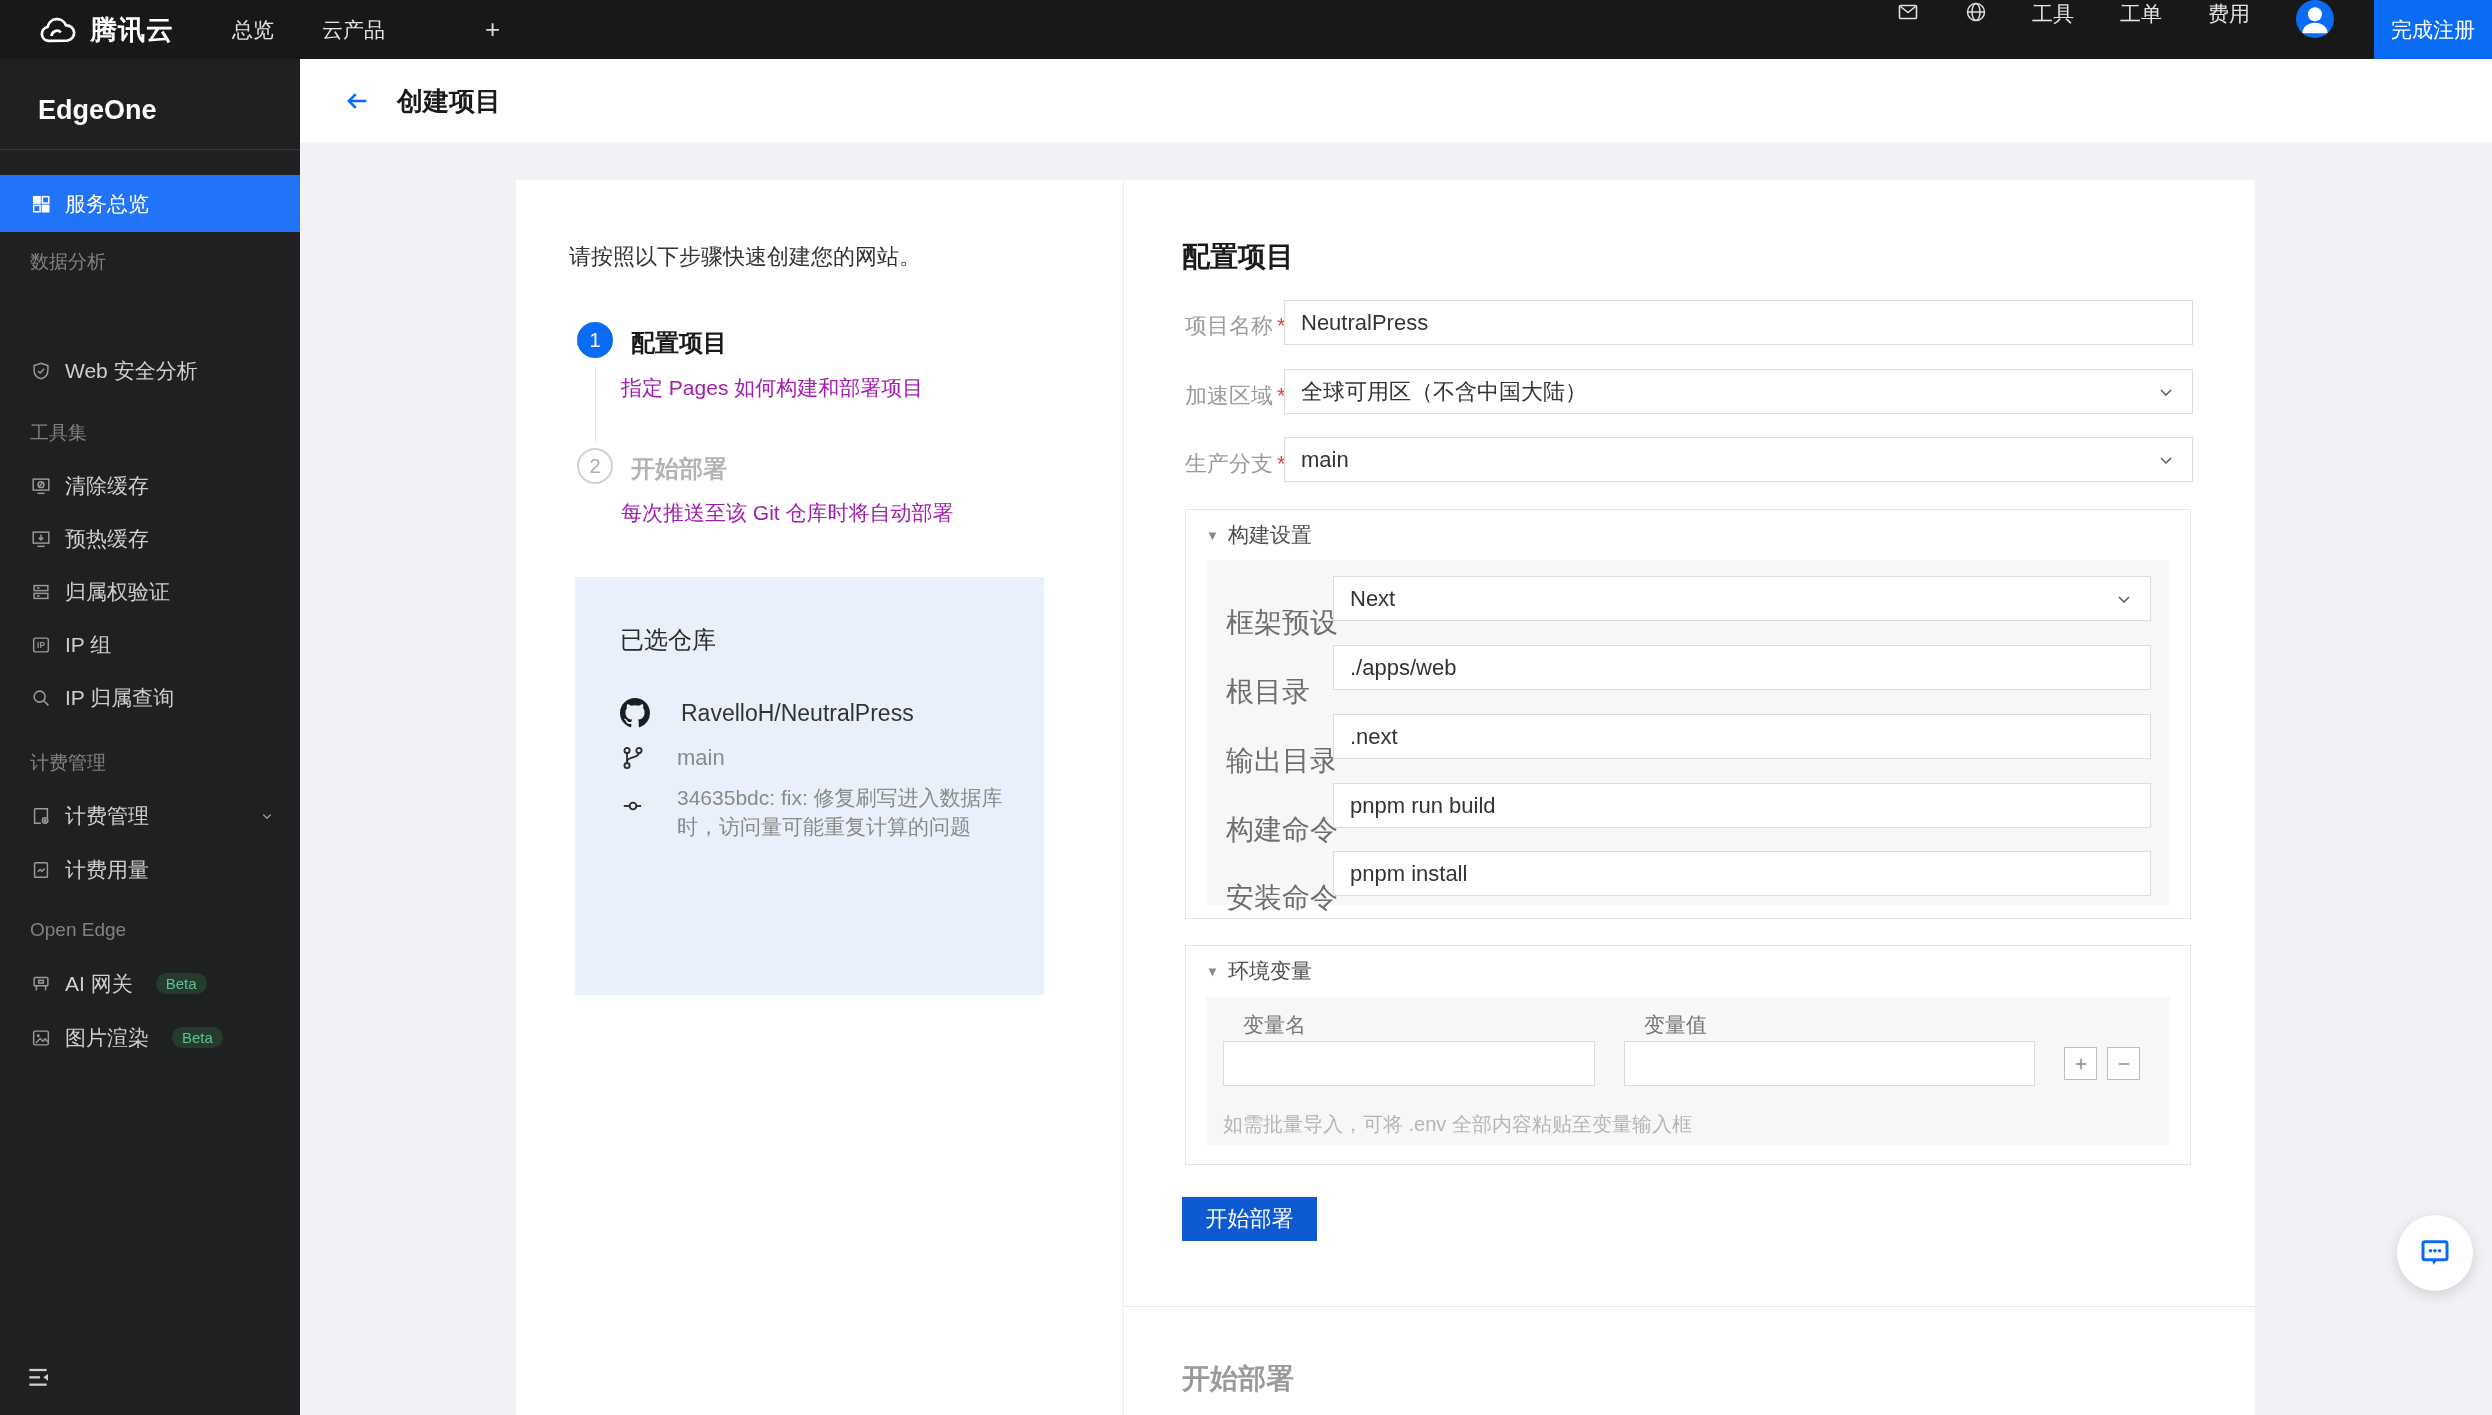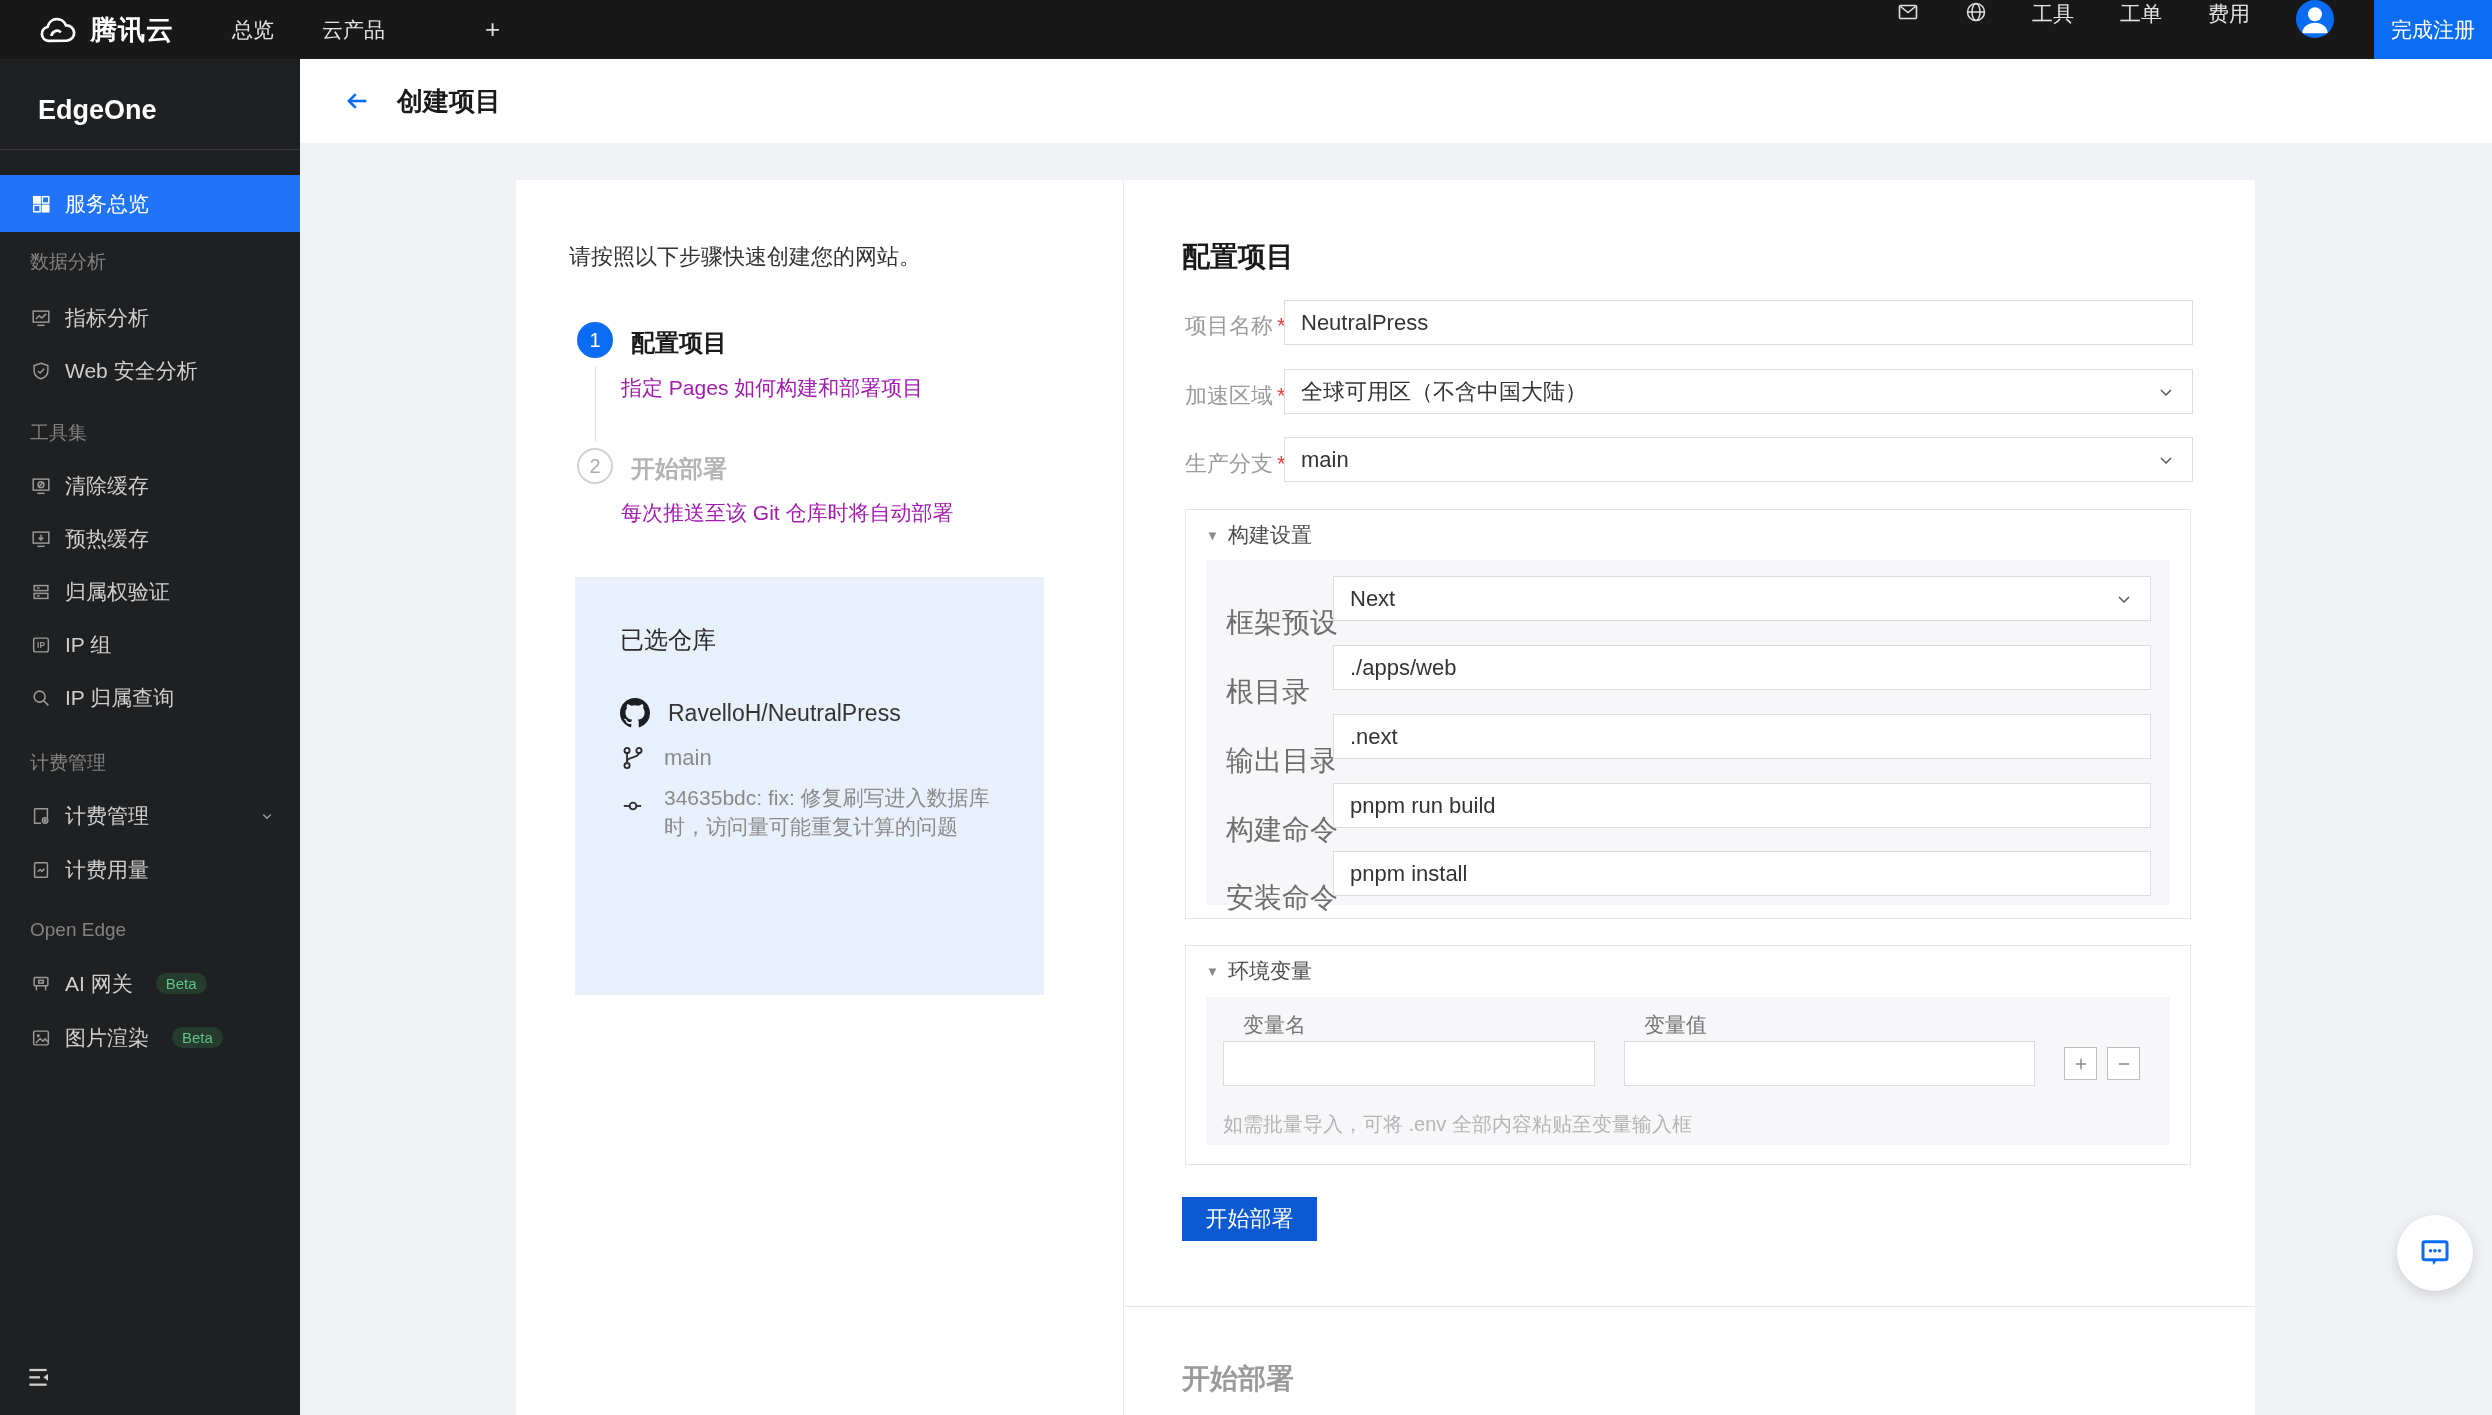--- a/index.html
+++ b/index.html
@@ -56,21 +56,21 @@
   .step-title { position:absolute; left:115px; font-size:24px; font-weight:bold; }
   .t1 { top:147px; color:#1a1a1a; }
   .t2 { top:273px; color:#b3b3b3; }
   .step-desc { position:absolute; left:105px; font-size:21px; color:#a21caf; }
   .d1 { top:194px; } .d2 { top:319px; }
   .connector { position:absolute; left:79px; top:186px; height:76px; width:1px; background:#e3e3e3; }
 
   
   .repo { position:absolute; left:59px; top:397px; width:469px; height:418px; background:#e8f1fb; }
   .repo-title { position:absolute; left:45px; top:47px; font-size:24px; color:#2b2b2b; }
-  .rrow { position:absolute; left:45px; display:flex; align-items:center; gap:18px; }
+  .rrow { position:absolute; left:45px; display:flex; align-items:center; gap:31px; }
   .rrow-repo { top:121px; font-size:23px; color:#333; }
   .rrow-branch { top:168px; font-size:22px; color:#8a8a8a; }
   .rrow-commit { top:206px; font-size:21px; color:#8a8a8a; align-items:flex-start; }
   .rrow-commit svg { margin-top:10px; }
   .rrow-commit span { width:352px; line-height:29px; }
 
   
   .form-title { position:absolute; left:57px; top:58px; font-size:28px; color:#1a1a1a; font-weight:bold; }
   .flabel { position:absolute; left:60px; font-size:22px; color:#9b9b9b; }
   .star::after { content:"*"; color:#e64545; margin-left:4px; font-size:22px; }
@@ -174,28 +174,20 @@
       <svg width="22" height="22" viewBox="0 0 24 24" fill="none" stroke="#fff" stroke-width="1.6">
         <rect x="4" y="4" width="7" height="7" fill="#fff"></rect>
           <rect x="13.5" y="4" width="7" height="7"></rect>
         <rect x="4" y="13.5" width="7" height="7"></rect>
           <rect x="13.5" y="13.5" width="7" height="7" fill="#fff"></rect>
       </svg>
       <span>服务总览</span>
     </div>
 
     <div class="sb-label" style="top:190px">数据分析</div>
-    <div class="sb-item" style="top:232px">
-      <svg width="22" height="22" viewBox="0 0 24 24" fill="none" stroke="#9a9a9a" stroke-width="1.6">
-        <rect x="3.5" y="4.5" width="17" height="12"></rect>
-          <polyline points="6.5,13 10,9.5 13,12 17.5,7.5"></polyline>
-          <line x1="8" y1="20" x2="16" y2="20"></line>
-      </svg>
-      <span>指标分析</span>
-    </div>
     <div class="sb-item" style="top:285px">
       <svg width="22" height="22" viewBox="0 0 24 24" fill="none" stroke="#9a9a9a" stroke-width="1.6">
         <path d="M12 3.5 19.5 6v5.5c0 5-3.5 8-7.5 9-4-1-7.5-4-7.5-9V6z"></path>
           <polyline points="8.5,12 11,14.2 15.5,9.5"></polyline>
       </svg>
       <span>Web 安全分析</span>
     </div>
 
     <div class="sb-label" style="top:361px">工具集</div>
     <div class="sb-item" style="top:400px">

